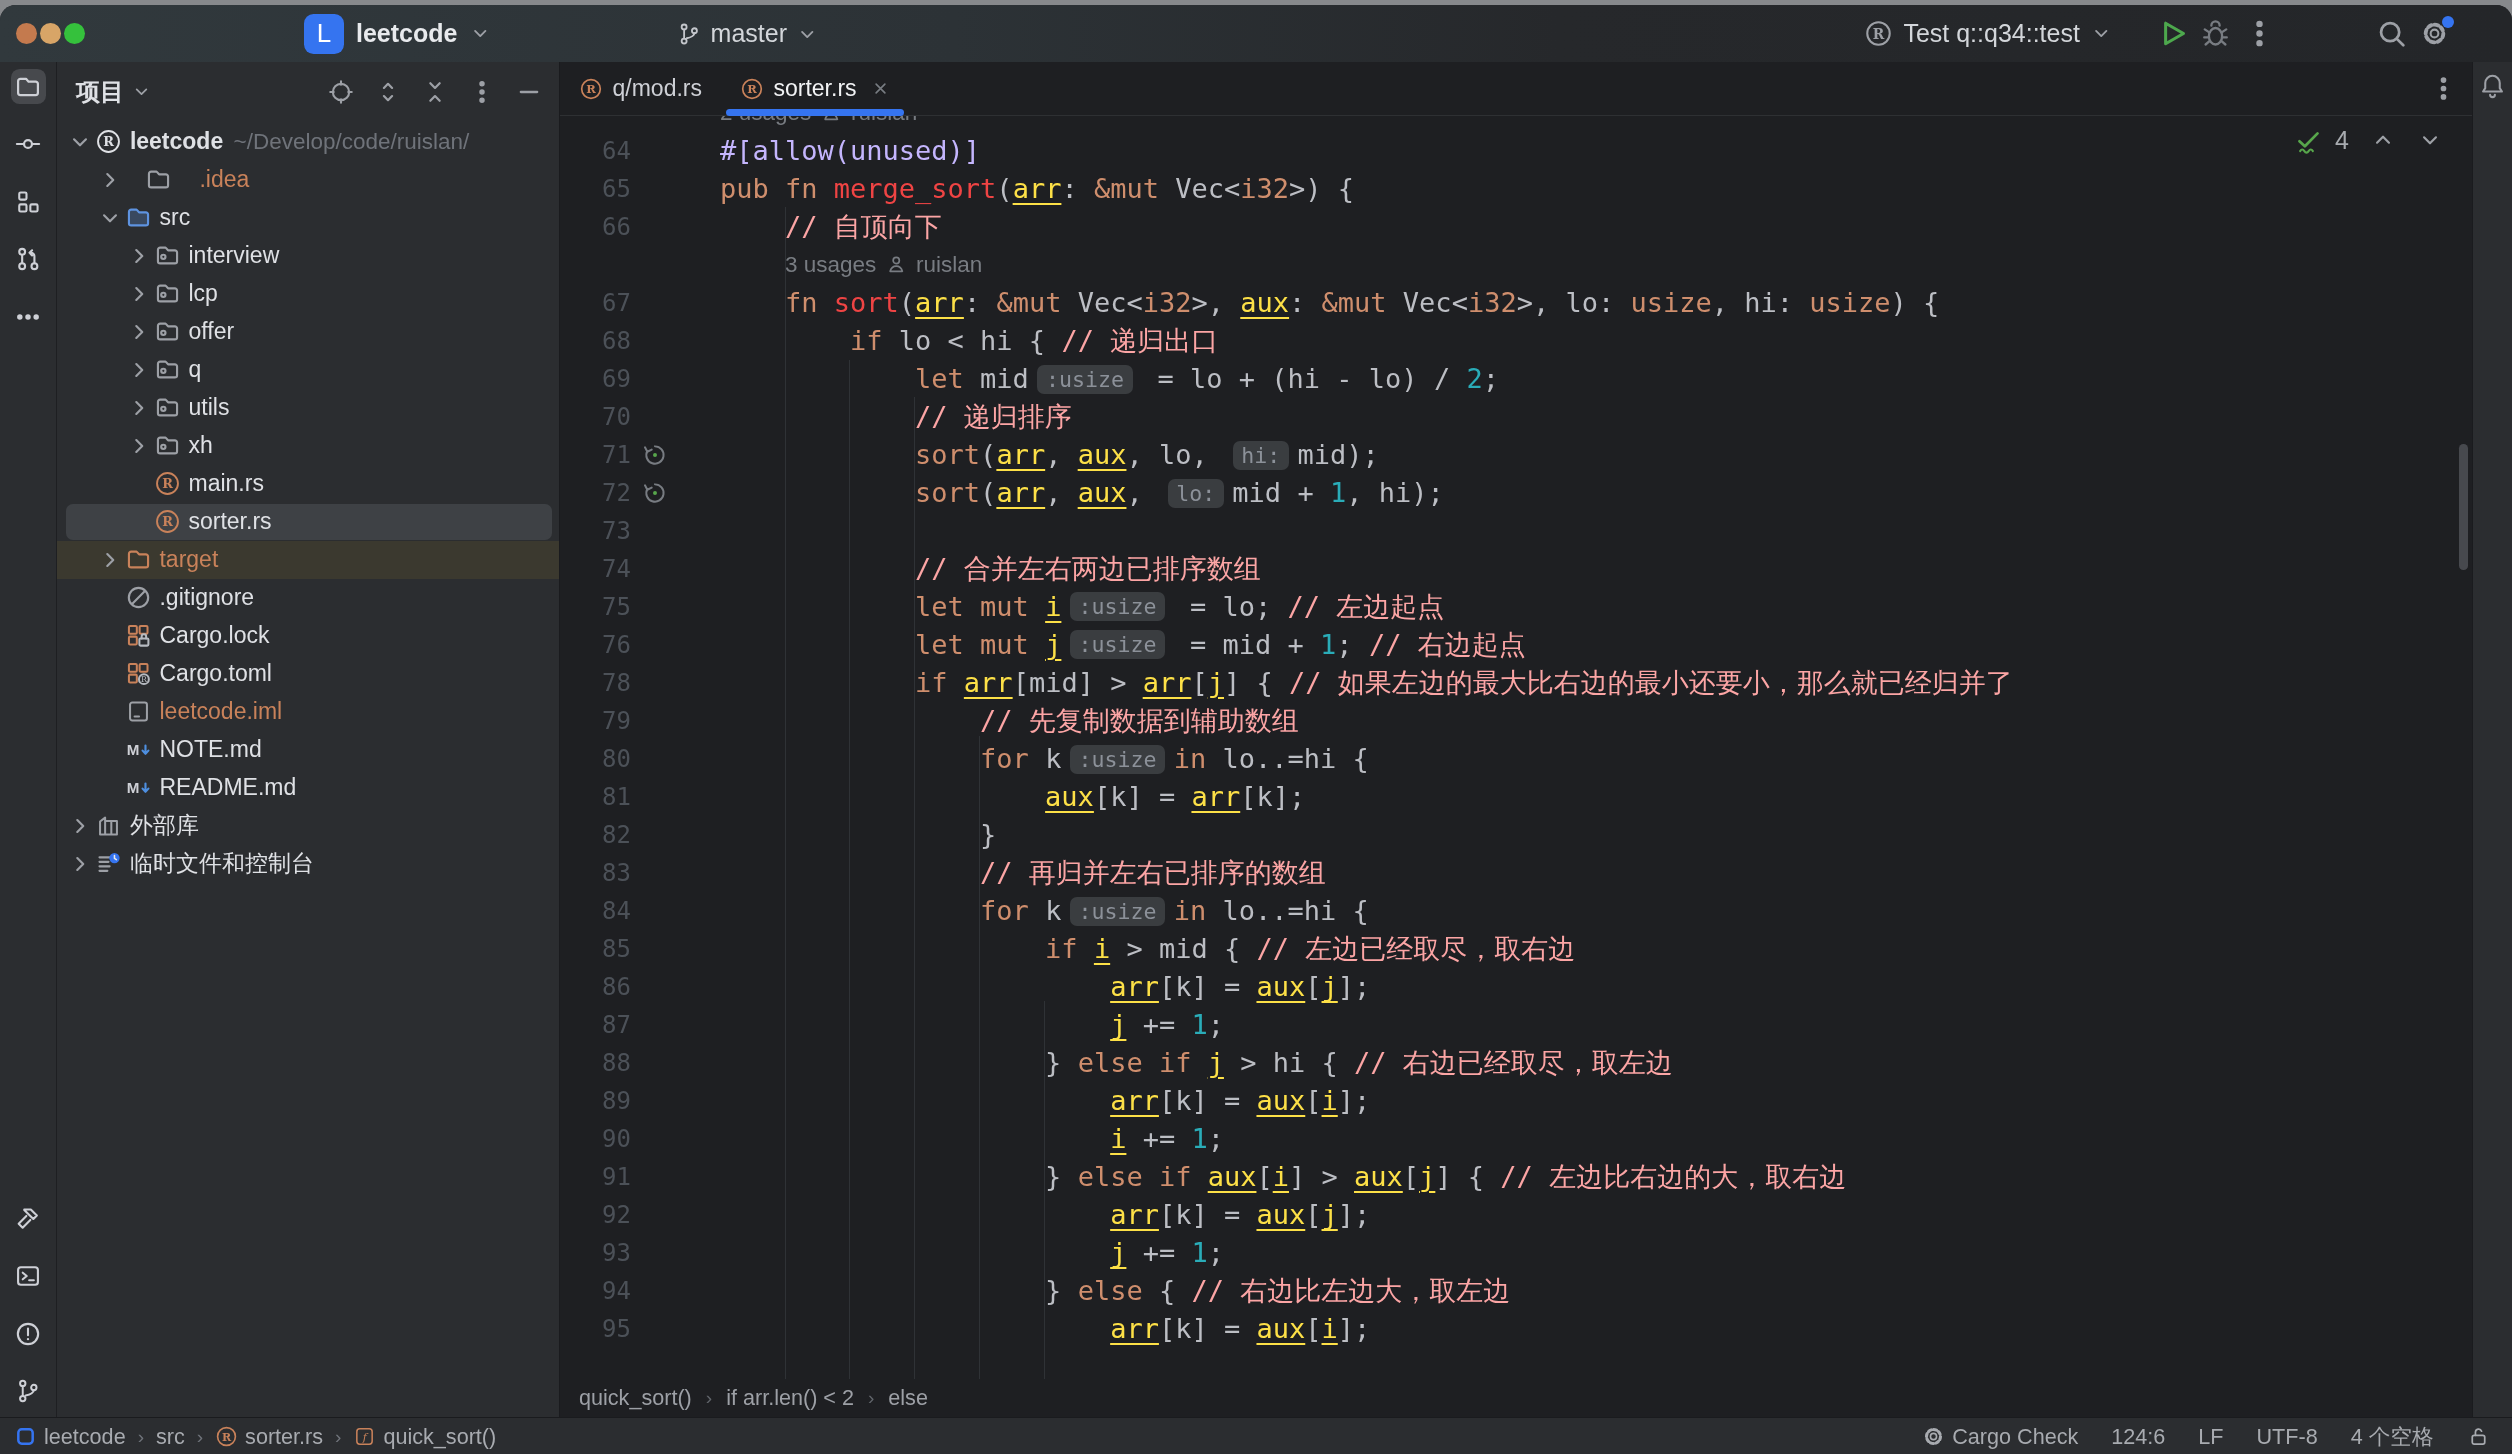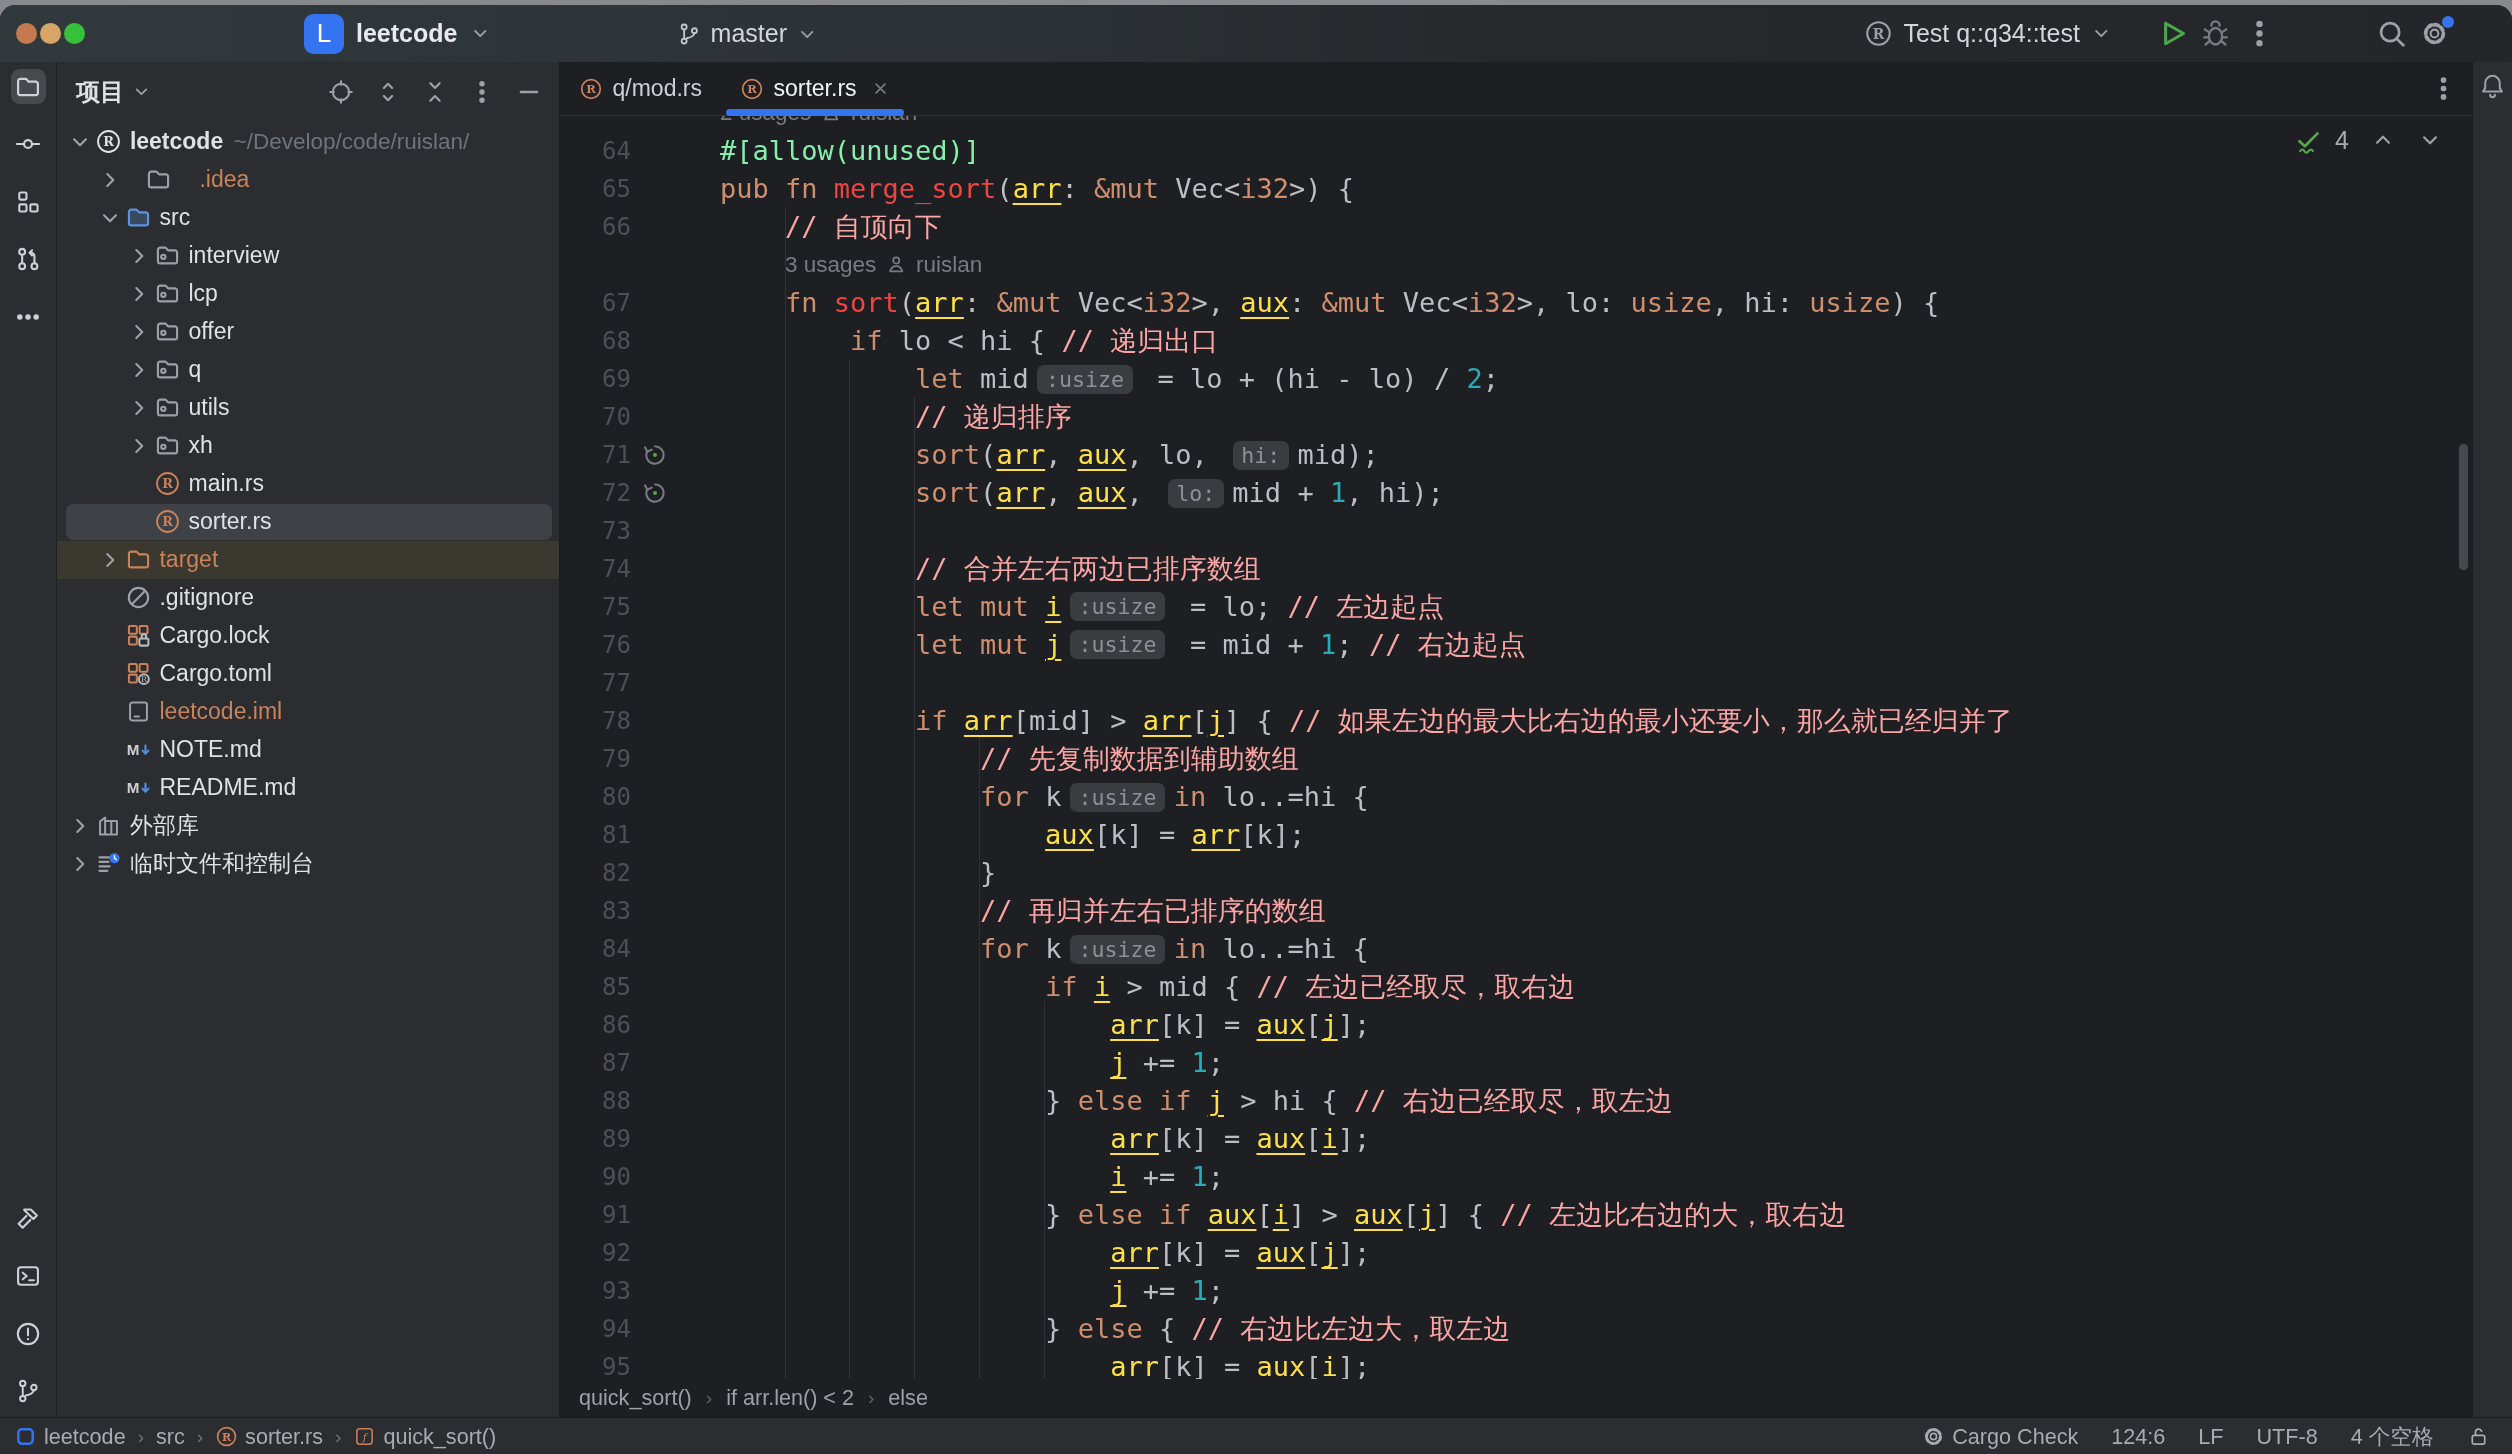--- a/index.html
+++ b/index.html
@@ -65,21 +65,21 @@
   .tab-kebab { margin-left:auto; align-self:center; width:29px; height:29px; color:#9DA0A6; margin-right:14px; }
 
   .editor { flex:1; position:relative; overflow:hidden; }
   .rows { position:absolute; left:0; right:0; top:-22.5px; }
   .crow { height:38px; display:flex; align-items:center; font-family:"DejaVu Sans Mono", monospace; font-size:27px; white-space:pre; }
   .ln { width:71px; flex:0 0 71px; text-align:right; color:#4C5158; font-size:24px; font-family:"DejaVu Sans Mono", monospace; }
   .gut { width:48px; flex:0 0 48px; display:flex; align-items:center; justify-content:center; }
   .gut .gico { width:28px; height:28px; color:#787C82; }
   .codetxt { padding-left:41px; color:#BCBEC4; }
   .s-k { color:#CF8E6D; } .s-d { color:#ef4444; } .s-f { color:#CF8E6D; }
-  .s-n { color:#2AACB8; } .s-c { color:#fca5a5; } .s-a { color:#86efac; } .s-p { color:#BCBEC4; }
+  .s-n { color:#2AACB8; } .s-c { color:#fca5a5; } .s-a { color:#c4b5fd; } .s-p { color:#BCBEC4; }
   .s-u { color:#fde047; text-decoration:underline; text-decoration-thickness:1.7px; text-underline-offset:5.2px; }
   .chip { display:inline-block; background:#3A3D40; color:#8C9199; font-size:21.6px; line-height:29px;
           border-radius:7px; padding:0 8.6px; margin:0 8.6px; vertical-align:1.7px; font-family:"DejaVu Sans Mono", monospace; }
   .usages-row { color:#787C82; font-size:22.5px; font-family:"Liberation Sans", sans-serif; display:flex; align-items:center; gap:8.6px; }
   .usages-row .uico { width:22.5px; height:22.5px; color:#787C82; }
   .guide { position:absolute; width:0.9px; background:#2F3236; z-index:0; }
   .rows, .insp, .sb-thumb { z-index:1; }
   .insp { position:absolute; top:8.6px; right:29px; display:flex; align-items:center; gap:21px; color:#A8ABB0; font-size:25px; }
   .insp .iico { width:31px; height:31px; }
   .insp .ichev { width:26px; height:26px; color:#9DA0A6; }
@@ -565,21 +565,20 @@
                   </svg></span></span><span class="codetxt"><span class="s-p">            </span><span class="s-f">sort</span><span class="s-p">(</span><span class="s-u">arr</span><span class="s-p">, </span><span class="s-u">aux</span><span class="s-p">, lo, </span><span class="chip">hi:</span><span class="s-p">mid);</span></span></div>
             <div class="crow"><span class="ln">72</span><span class="gut"><span class="gico"><svg viewBox="0 0 24 24" width="100%" height="100%" fill="none" stroke="currentColor" stroke-width="1.7" stroke-linecap="round" stroke-linejoin="round">
                     <path d="M12 4.6a7.4 7.4 0 1 1-6.6 4"></path>
                     <path d="M3.4 5.4 5.4 9.2 9.2 7.4"></path>
                     <circle cx="12" cy="12" r="1.7" fill="#57A64B" stroke="none"></circle>
                   </svg></span></span><span class="codetxt"><span class="s-p">            </span><span class="s-f">sort</span><span class="s-p">(</span><span class="s-u">arr</span><span class="s-p">, </span><span class="s-u">aux</span><span class="s-p">, </span><span class="chip">lo:</span><span class="s-p">mid + </span><span class="s-n">1</span><span class="s-p">, hi);</span></span></div>
             <div class="crow"><span class="ln">73</span><span class="gut"></span><span class="codetxt"></span></div>
             <div class="crow"><span class="ln">74</span><span class="gut"></span><span class="codetxt"><span class="s-p">            </span><span class="s-c">// 合并左右两边已排序数组</span></span></div>
             <div class="crow"><span class="ln">75</span><span class="gut"></span><span class="codetxt"><span class="s-p">            </span><span class="s-k">let mut </span><span class="s-u">i</span><span class="chip">:usize</span><span class="s-p"> = lo; </span><span class="s-c">// 左边起点</span></span></div>
             <div class="crow"><span class="ln">76</span><span class="gut"></span><span class="codetxt"><span class="s-p">            </span><span class="s-k">let mut </span><span class="s-u">j</span><span class="chip">:usize</span><span class="s-p"> = mid + </span><span class="s-n">1</span><span class="s-p">; </span><span class="s-c">// 右边起点</span></span></div>
-            <div class="crow"><span class="ln">77</span><span class="gut"></span><span class="codetxt"></span></div>
             <div class="crow"><span class="ln">78</span><span class="gut"></span><span class="codetxt"><span class="s-p">            </span><span class="s-k">if </span><span class="s-u">arr</span><span class="s-p">[mid] &gt; </span><span class="s-u">arr</span><span class="s-p">[</span><span class="s-u">j</span><span class="s-p">] { </span><span class="s-c">// 如果左边的最大比右边的最小还要小，那么就已经归并了</span></span></div>
             <div class="crow"><span class="ln">79</span><span class="gut"></span><span class="codetxt"><span class="s-p">                </span><span class="s-c">// 先复制数据到辅助数组</span></span></div>
             <div class="crow"><span class="ln">80</span><span class="gut"></span><span class="codetxt"><span class="s-p">                </span><span class="s-k">for </span><span class="s-p">k</span><span class="chip">:usize</span><span class="s-k">in</span><span class="s-p"> lo..=hi {</span></span></div>
             <div class="crow"><span class="ln">81</span><span class="gut"></span><span class="codetxt"><span class="s-p">                    </span><span class="s-u">aux</span><span class="s-p">[k] = </span><span class="s-u">arr</span><span class="s-p">[k];</span></span></div>
             <div class="crow"><span class="ln">82</span><span class="gut"></span><span class="codetxt"><span class="s-p">                }</span></span></div>
             <div class="crow"><span class="ln">83</span><span class="gut"></span><span class="codetxt"><span class="s-p">                </span><span class="s-c">// 再归并左右已排序的数组</span></span></div>
             <div class="crow"><span class="ln">84</span><span class="gut"></span><span class="codetxt"><span class="s-p">                </span><span class="s-k">for </span><span class="s-p">k</span><span class="chip">:usize</span><span class="s-k">in</span><span class="s-p"> lo..=hi {</span></span></div>
             <div class="crow"><span class="ln">85</span><span class="gut"></span><span class="codetxt"><span class="s-p">                    </span><span class="s-k">if </span><span class="s-u">i</span><span class="s-p"> &gt; mid { </span><span class="s-c">// 左边已经取尽，取右边</span></span></div>
             <div class="crow"><span class="ln">86</span><span class="gut"></span><span class="codetxt"><span class="s-p">                        </span><span class="s-u">arr</span><span class="s-p">[k] = </span><span class="s-u">aux</span><span class="s-p">[</span><span class="s-u">j</span><span class="s-p">];</span></span></div>
             <div class="crow"><span class="ln">87</span><span class="gut"></span><span class="codetxt"><span class="s-p">                        </span><span class="s-u">j</span><span class="s-p"> += </span><span class="s-n">1</span><span class="s-p">;</span></span></div>

